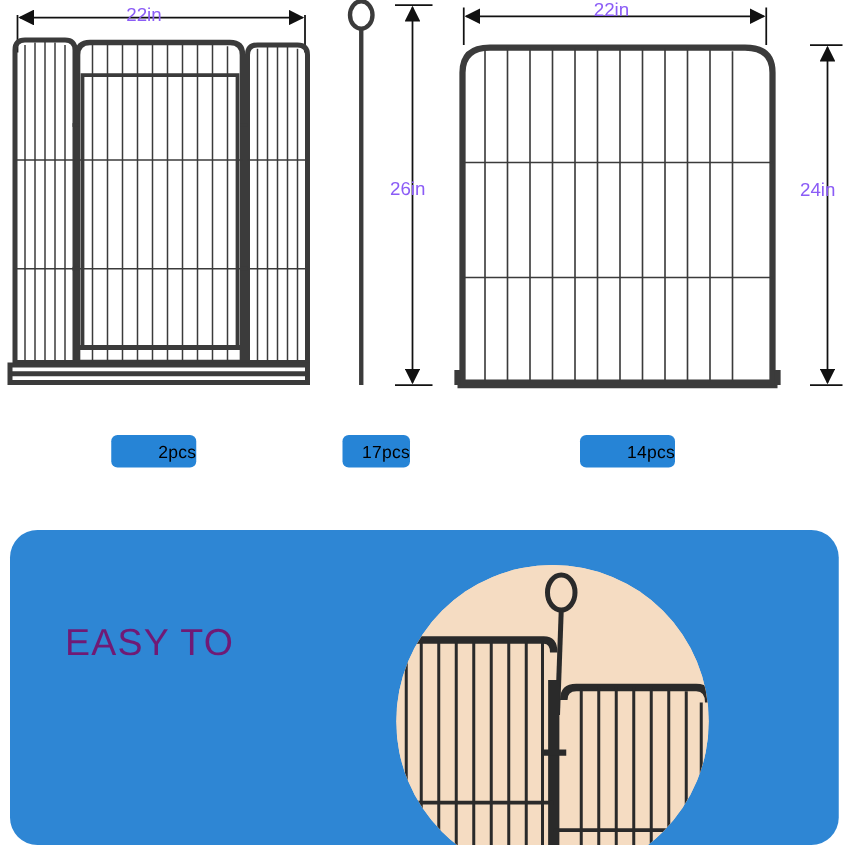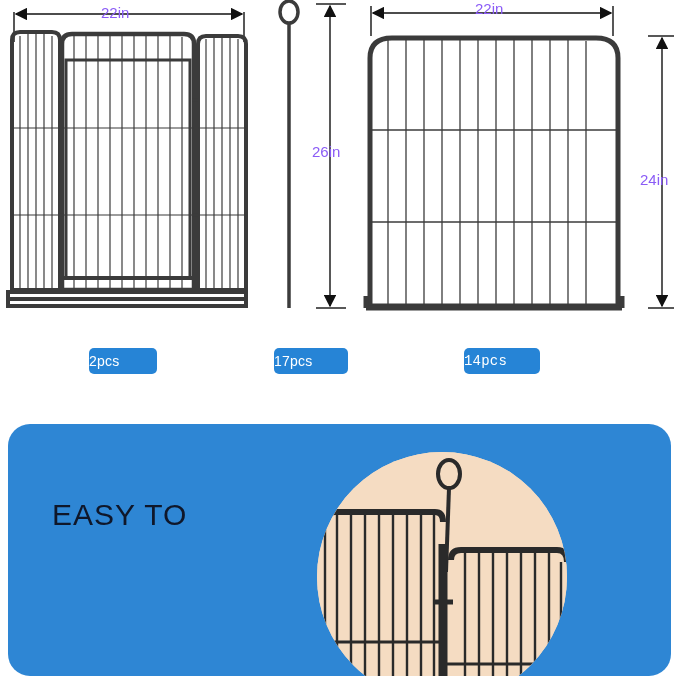--- a/index.html
+++ b/index.html
@@ -26,45 +26,45 @@
     font-size: 15px;
     color: #8b5cf6;
     font-family: "Liberation Sans", sans-serif;
     white-space: nowrap;
   }
 
   
   .badge {
     position: absolute;
     background: #2684d6;
-    color: #ffffff;
+    color: #000000;
     border-radius: 5px;
     font-size: 14px;
     line-height: 26px;
     height: 26px;
-    text-align: left;
+    text-align: right;
     letter-spacing: .2px;
   }
 
   
   .panel {
     position: absolute;
     left: 8px;
     top: 424px;
     width: 663px;
     height: 252px;
     background: #2e86d4;
     border-radius: 22px;
     overflow: hidden;
   }
   .panel-title {
     position: absolute;
     left: 52px;
     top: 492px;
-    color: #0f172a;
+    color: #701a75;
     font-size: 30px;
     line-height: 46px;
     letter-spacing: 1px;
     font-family: "Liberation Sans", sans-serif;
   }
   .circle-photo {
     position: absolute;
     left: 317px;
     top: 452px;
     width: 250px;
@@ -204,27 +204,27 @@
       <line x1="662" y1="38" x2="662" y2="306" marker-start="url(#arrHs)" marker-end="url(#arrH)"></line>
     </g>
   </svg>
 
   <div class="dim-label" style="left:101px; top:4px;">22in</div>
 
   <div class="dim-label" style="left:312px; top:143px;">26in</div>
 
   <div class="dim-label" style="left:475px; top:0px;">22in</div>
 
-  <div class="dim-label" style="left:640px; top:171px;">24in</div>
+  <div class="dim-label" style="left:640px; top:144px;">24in</div>
 
   <div class="badge" style="left:89px; top:348px; width:68px;">2pcs</div>
 
-  <div class="badge" style="left:274px; top:348px; width:74px;">17pcs</div>
-
-  <div class="badge" style="left:464px; top:348px; width:76px;font-family:Liberation Mono, monospace;">14pcs</div>
+  <div class="badge" style="left:274px; top:348px; width:54px;">17pcs</div>
+
+  <div class="badge" style="left:464px; top:348px; width:76px;">14pcs</div>
 
   <div class="panel"></div>
 
   <div class="panel-title">
     <div>EASY TO</div>
   </div>
 
   <div class="circle-photo">
     <svg width="250" height="250" viewBox="0 0 250 250">
       <rect x="0" y="0" width="250" height="250" fill="#f5dcc2"></rect>

